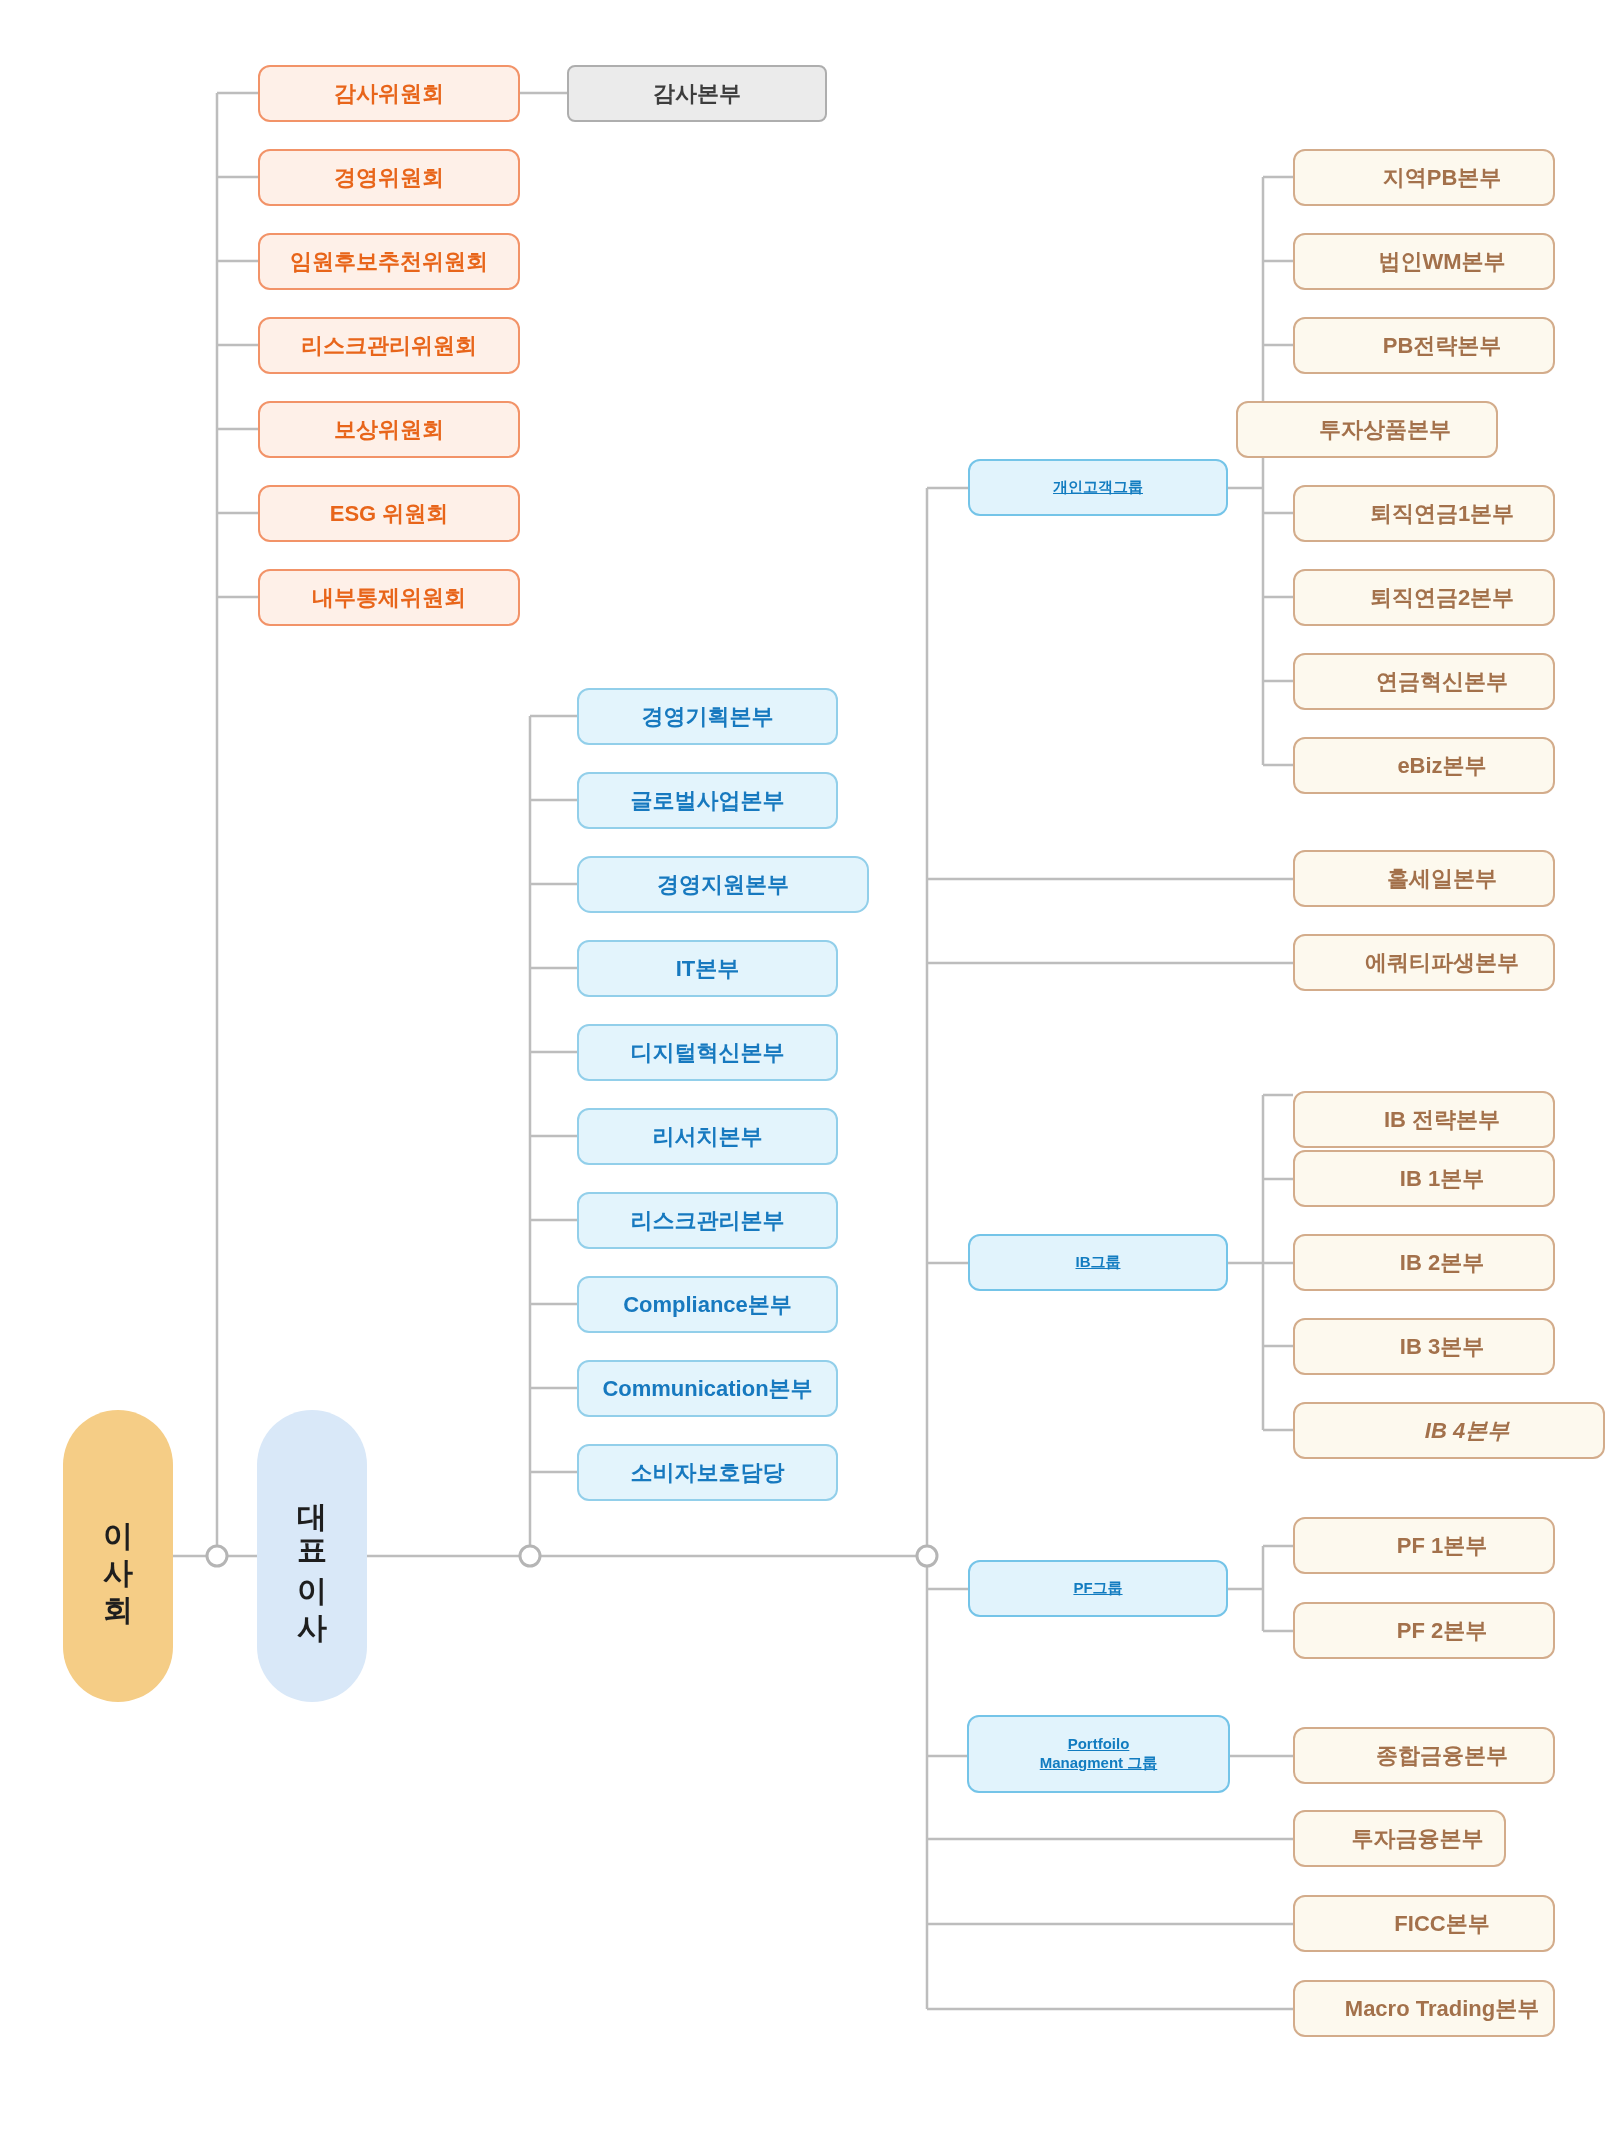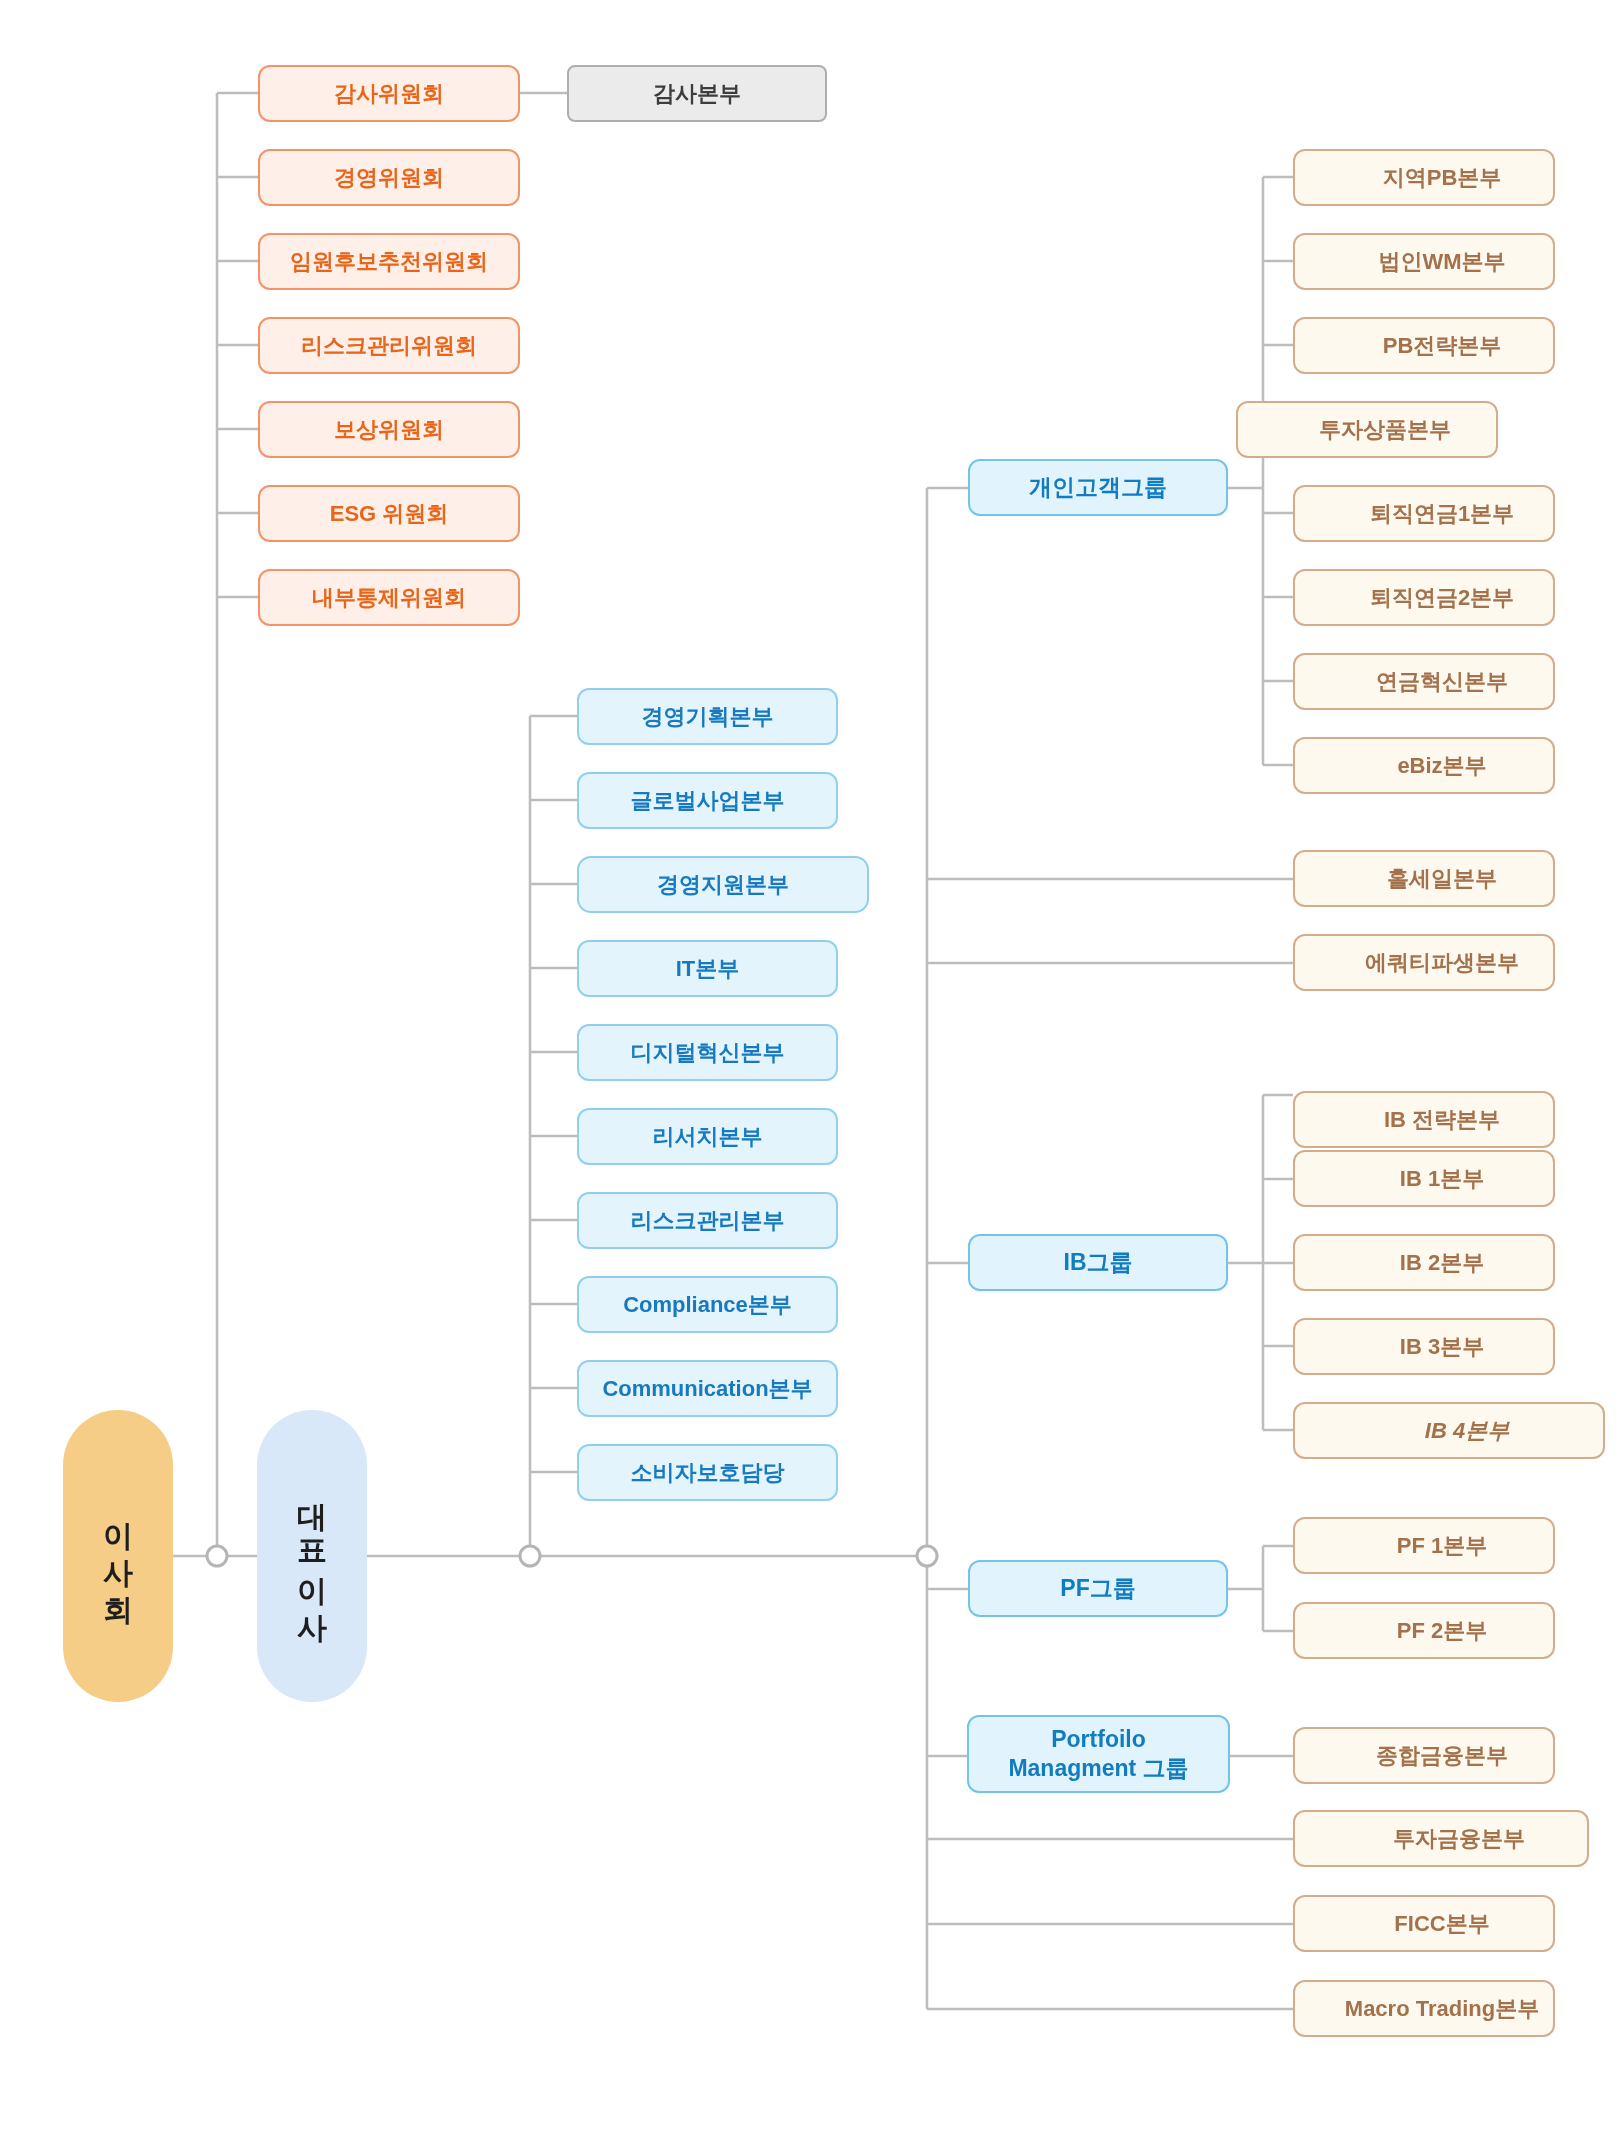--- a/index.html
+++ b/index.html
@@ -40,21 +40,22 @@
   }
   .hq{
     background:var(--hq_fill,#E3F4FC);
     border-color:var(--hq_border,#92CFEA);
     color:var(--hq_text,#1779BF);
   }
   .group{
     background:var(--group_fill,#E1F3FC);
     border-color:var(--group_border,#74C4E8);
     color:var(--group_text,#127CC0);
-    font-size:23px;
+    font-size:15px;
+    text-decoration:underline;
   }
   .cream{
     background:var(--cream_fill,#FDF9EE);
     border-color:var(--cream_border,#D3AC8B);
     color:var(--cream_text,#A3714B);
     padding-left:36px;
   }
   .pill{
     border:none;
     border-radius:60px;
@@ -162,17 +163,17 @@
   <div class="node cream" style="left:1293px;top:1067px;width:262px;height:57px;margin-top:24px;">IB 전략본부</div>
   <div class="node cream" style="left:1293px;top:1150px;width:262px;height:57px;">IB 1본부</div>
   <div class="node cream" style="left:1293px;top:1234px;width:262px;height:57px;">IB 2본부</div>
   <div class="node cream" style="left:1293px;top:1318px;width:262px;height:57px;">IB 3본부</div>
   <div class="node cream" style="left:1293px;top:1402px;width:312px;height:57px;font-style:italic;">IB 4본부</div>
 
   <div class="node cream" style="left:1293px;top:1517px;width:262px;height:57px;">PF 1본부</div>
   <div class="node cream" style="left:1293px;top:1602px;width:262px;height:57px;">PF 2본부</div>
 
   <div class="node cream" style="left:1293px;top:1727px;width:262px;height:57px;">종합금융본부</div>
-  <div class="node cream" style="left:1293px;top:1810px;width:296px;height:57px;">투자금융본부</div>
+  <div class="node cream" style="left:1293px;top:1810px;width:213px;height:57px;">투자금융본부</div>
   <div class="node cream" style="left:1293px;top:1895px;width:262px;height:57px;">FICC본부</div>
   <div class="node cream" style="left:1293px;top:1980px;width:262px;height:57px;">Macro Trading본부</div>
 
 </div>
 
 </body></html>

